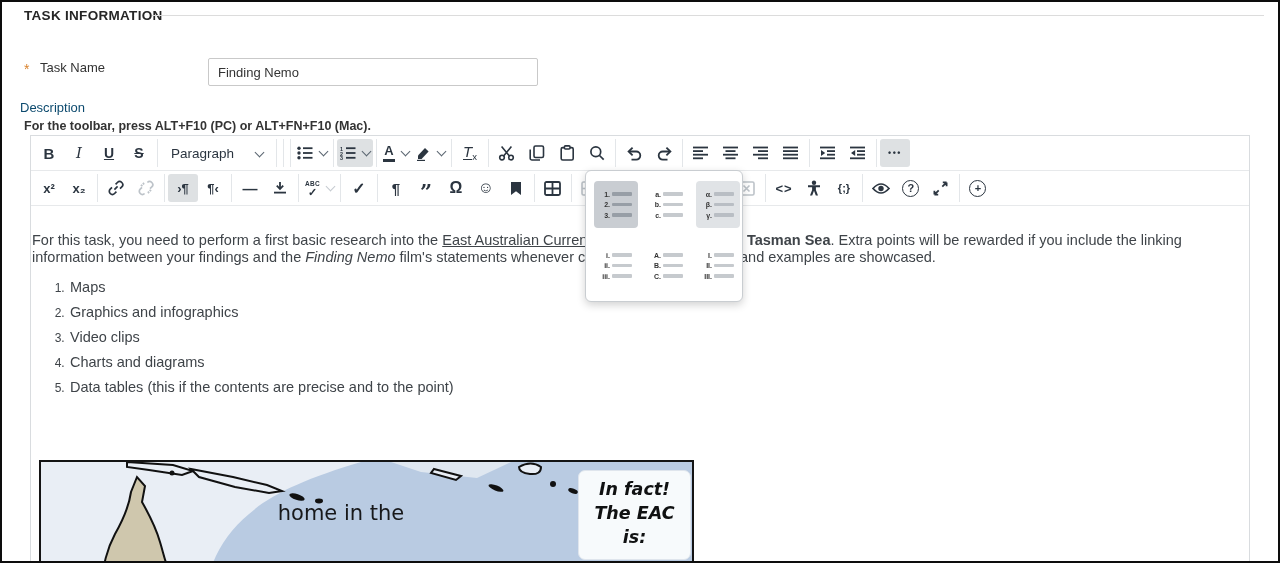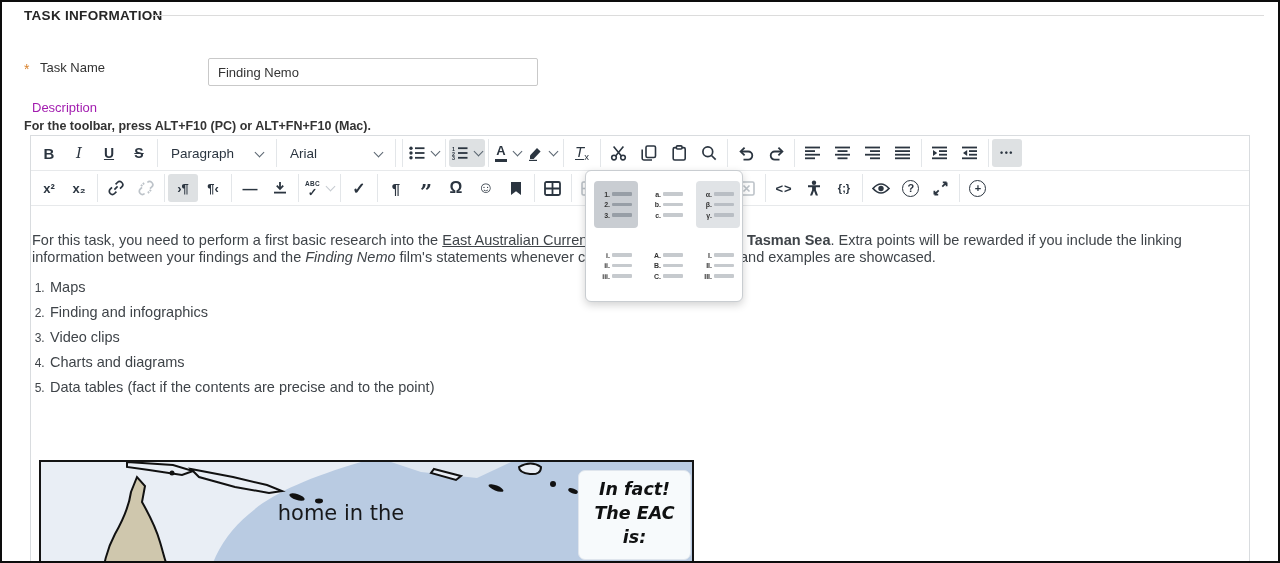--- a/index.html
+++ b/index.html
@@ -11,21 +11,21 @@
   .frame { position:absolute; inset:0; border:2px solid #0d0d0d; pointer-events:none; z-index:90; }
 
   
   .hdr-title { position:absolute; left:24px; top:8px; font-size:13.5px; font-weight:700; color:#262626; letter-spacing:.3px; }
   .hdr-line  { position:absolute; left:152px; right:16px; top:15px; height:1px; background:#dcdcdc; }
   .req       { position:absolute; left:24px; top:61px; color:#d9822c; font-size:14px; }
   .lbl-task  { position:absolute; left:40px; top:60px; font-size:13px; color:#333;text-align:center; }
   .task-input{ position:absolute; left:208px; top:58px; width:330px; height:28px;
                border:1px solid #c9c9c9; border-radius:2px; padding:0 9px; font-size:13px;
                color:#333; font-family:inherit; background:#fff; }
-  .lbl-desc  { position:absolute; left:32px; top:100px; font-size:13px; color:#a21caf; }
+  .lbl-desc  { position:absolute; left:20px; top:100px; font-size:13px; color:#0c4a6e; }
   .hint      { position:absolute; left:24px; top:119px; font-size:12.5px; color:#333;font-weight:bold; }
 
   
   .editor { position:absolute; left:30px; top:135px; width:1220px; height:428px;
             border:1px solid #d9dcdf; border-bottom:none; background:#fff; }
   .tbrow  { display:flex; align-items:center; height:35px; padding:0 3px;
             border-bottom:1px solid #e7e9eb; background:#fff; }
   .g      { display:flex; align-items:center; }
   .sep    { width:1px; align-self:stretch; margin:3px 3px; background:#e3e6e9; }
   .btn    { min-width:30px; height:28px; border:none; background:transparent; cursor:pointer;
@@ -80,21 +80,21 @@
   .tile .n { font-size:7px; font-weight:700; color:#333; line-height:7px; min-width:10px; text-align:right; }
   .tile .bar { width:20px; height:3.5px; background:#c6cace; border-radius:1px; }
   .tile.selected { background:#c9cdd2; } .tile.selected .bar { background:#979ea6; }
   .tile.hover { background:#e0e3e6; }  .tile.hover .bar { background:#b9bec4; }
 
   
   .content { position:relative; padding:26px 1px 0 1px; font-size:14.5px; line-height:16.5px; color:#3f4449; }
   .content .p1 { margin:0 0 14px 0; }
   .content b { font-weight:700; }
   .content .lnk { color:inherit; text-decoration:underline; }
-  .content ol { margin:12px 0 0 0; padding-left:16px; }
+  .content ol { margin:12px 0 0 0; padding-left:36px; }
   .content li { margin-bottom:8.5px; padding-left:2px; }
   .content li::marker { font-size:12px; }
 
   
   .map { position:relative; margin:64px 0 0 7px; width:655px; height:130px;
          border:2px solid #141414; background:#b9cbe2; overflow:hidden; }
   .map svg { position:absolute; left:0; top:0; }
   .cap { position:absolute; left:115px; top:38px; width:370px; text-align:center;
          font-family:"DejaVu Sans", sans-serif; font-size:21px; line-height:27px; color:#17181a; }
   .fact { position:absolute; left:537px; top:8px; width:113px; background:#f7fafc;
@@ -131,24 +131,20 @@
       <button class="btn">
           <span class="gS">S</span>
         </button>
     </div>
     <i class="sep"></i>
     <button class="sel">
       <span>Paragraph</span>
       <span class="chev"></span>
     </button>
     <i class="sep"></i>
-    <button class="sel">
-      <span>Arial</span>
-      <span class="chev"></span>
-    </button>
     <i class="sep"></i>
     <i class="sep"></i>
     <button class="btn">
       <span class="ic">
           <svg width="16" height="14">
             <g fill="currentColor">
               <circle cx="2" cy="2.2" r="1.7"></circle>
               <circle cx="2" cy="7" r="1.7"></circle>
               <circle cx="2" cy="11.8" r="1.7"></circle>
               <rect x="6" y="1.3" width="9.5" height="1.8"></rect>
@@ -660,24 +656,24 @@
           <span class="n">III.</span>
           <span class="bar"></span>
         </span>
     </div>
   </div>
 
   <div class="content">
     <p class="p1"><span>For this task, you need to perform a first basic research into the </span><a class="lnk">East Australian Current</a><span>, the </span><b>Coral Sea</b><span> and the </span><b>Tasman Sea</b><span>. Extra points will be rewarded if you include the linking information between your findings and the </span><i>Finding Nemo</i><span> film's statements whenever contradicting information and examples are showcased.</span></p>
     <ol>
       <li>Maps</li>
-      <li>Finding and infographics</li>
+      <li>Graphics and infographics</li>
       <li>Video clips</li>
       <li>Charts and diagrams</li>
-      <li>Data tables (fact if the contents are precise and to the point)</li>
+      <li>Data tables (this if the contents are precise and to the point)</li>
     </ol>
 
     <figure class="map">
       <svg width="651" height="128" viewBox="0 0 651 128">
         <rect width="651" height="128" fill="#b9cbe2"></rect>
         <path d="M0 0 H320 C266 16 230 32 208 52 C184 72 170 97 164 128 H0 Z" fill="#e9eef5"></path>
         <path d="M350 0 h120 l-34 16 -56 -6 Z" fill="#dfe7f0"></path>
         <path d="M60 128 C62 102 66 87 74 72 C82 58 88 44 90 30 L96 15 L104 24 L101 40 C109 54 115 66 119 80 C123 93 125 105 131 115 L137 128 Z" fill="#cfc7ad" stroke="#111" stroke-width="2"></path>
         <path d="M86 0 L132 3 L152 9 L141 13 L108 8 L86 5 Z" fill="#e9eef5" stroke="#111" stroke-width="2"></path>
         <path d="M150 7 L192 15 L226 23 L241 29 L228 31 L194 25 L158 15 Z" fill="#e9eef5" stroke="#111" stroke-width="2"></path>

